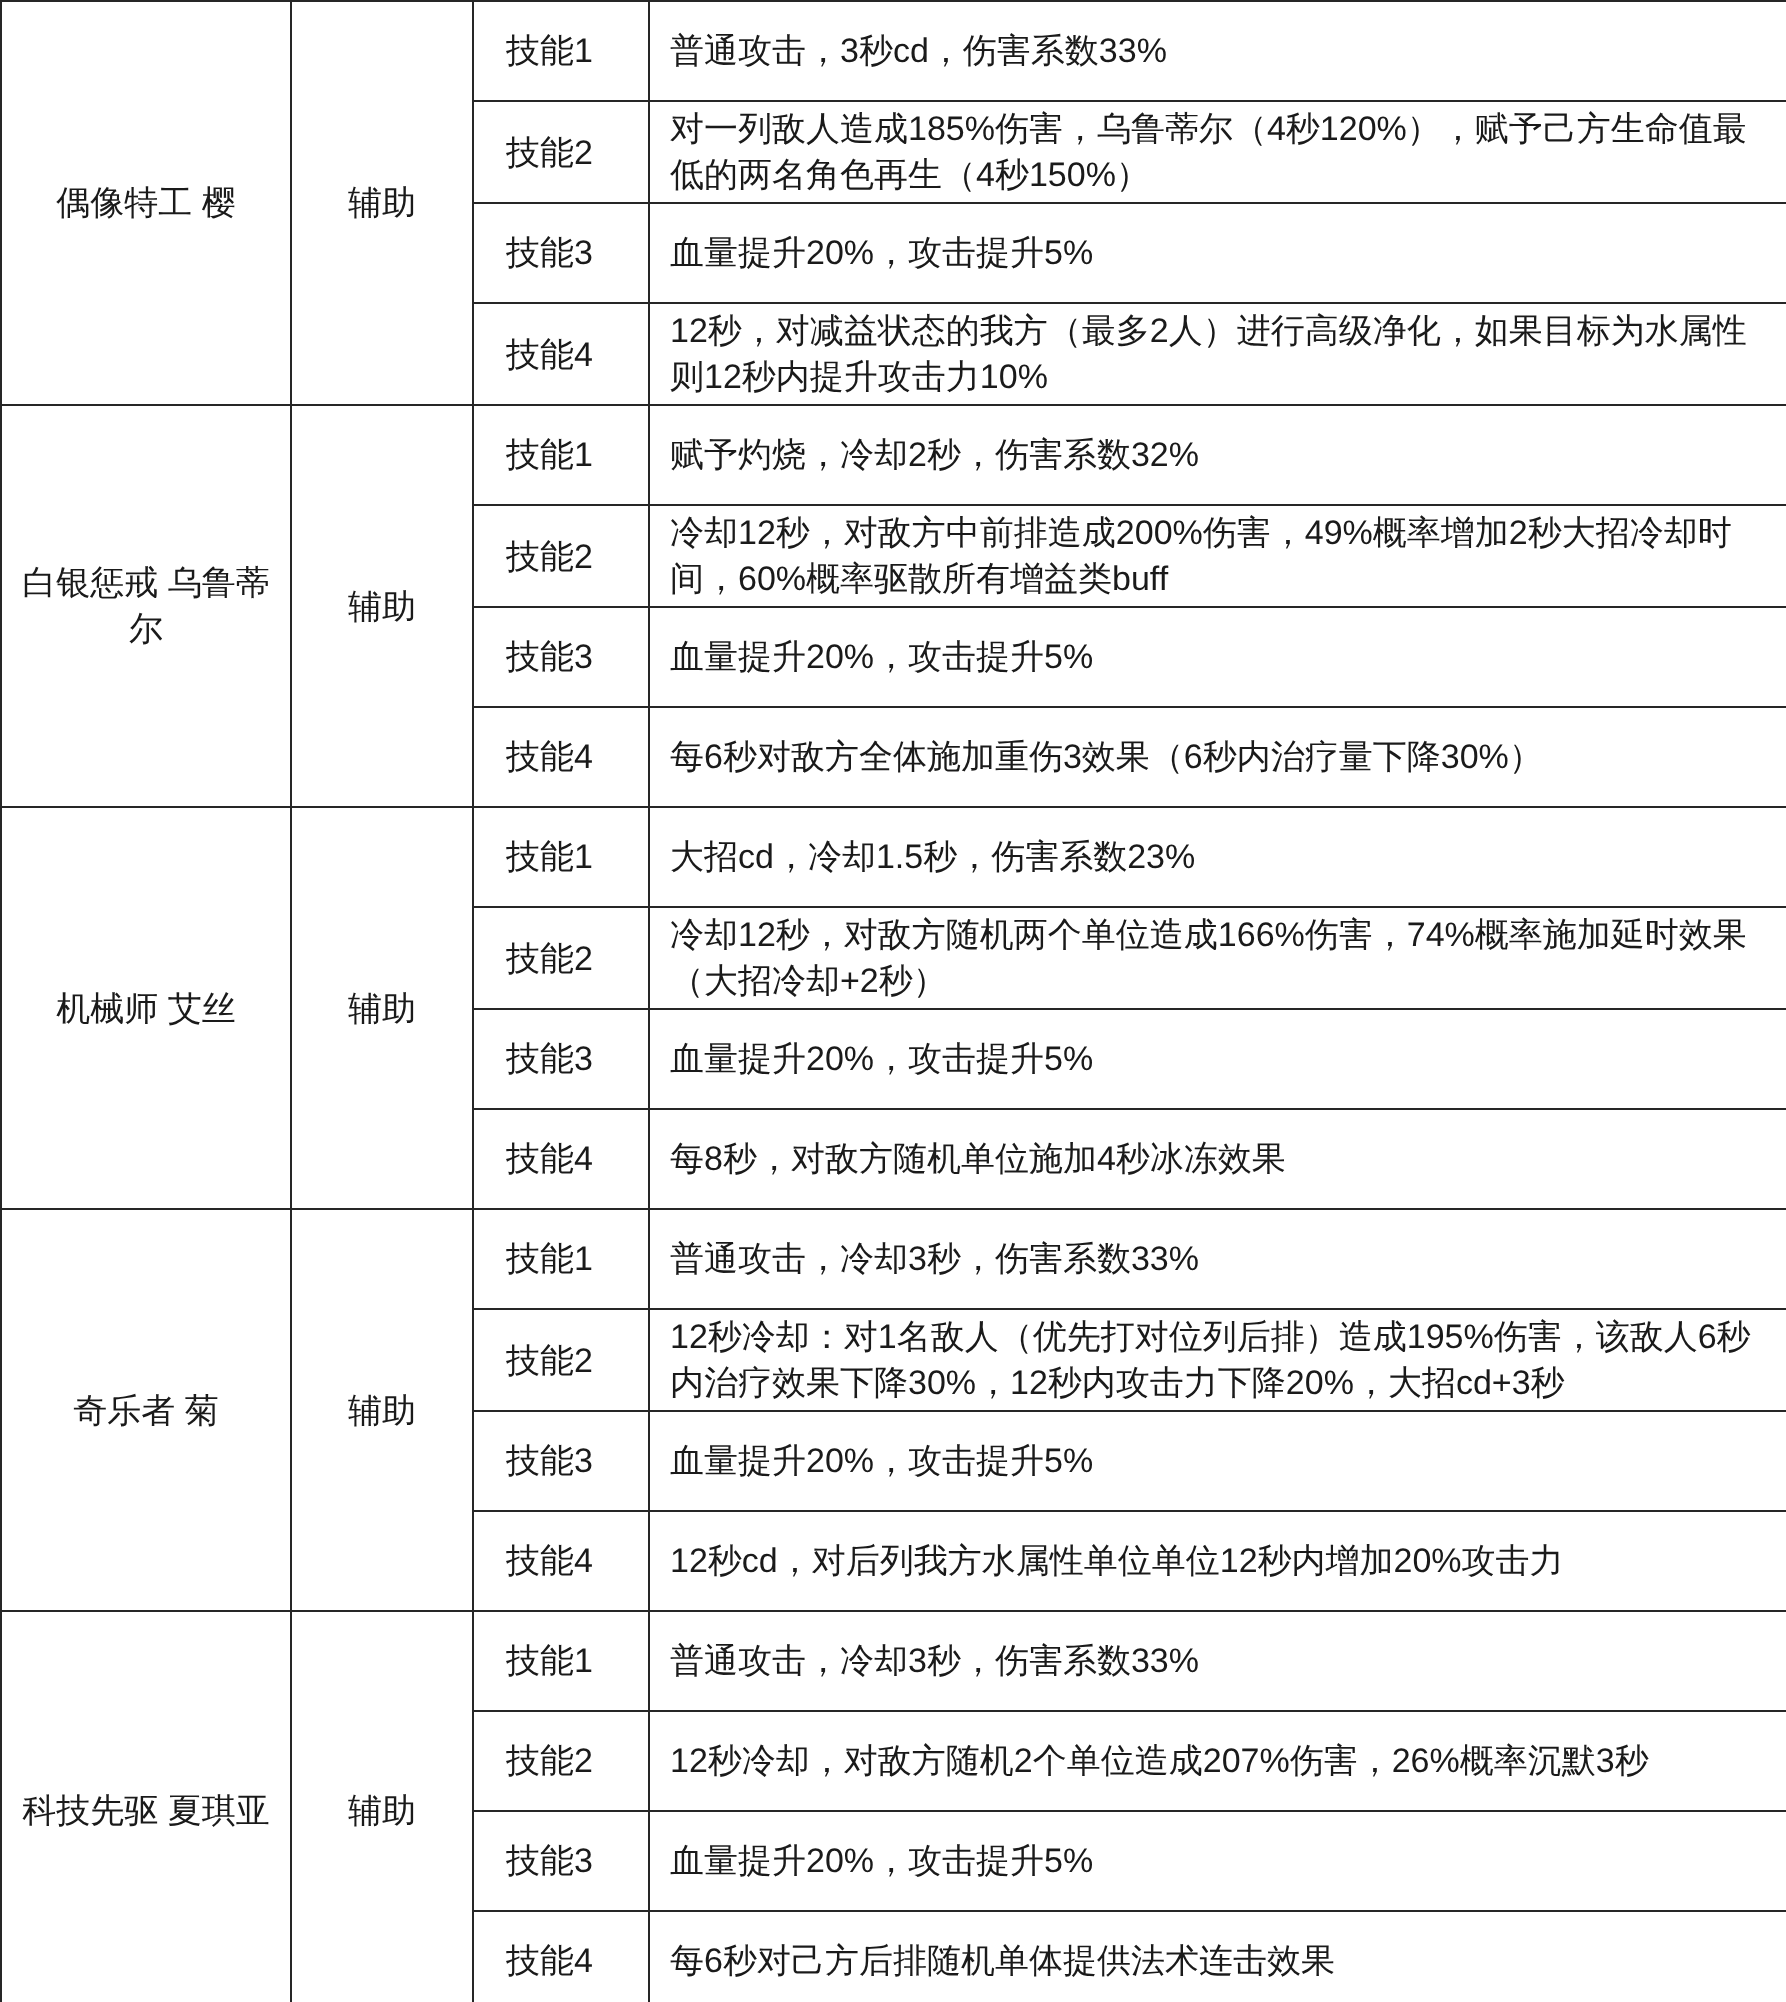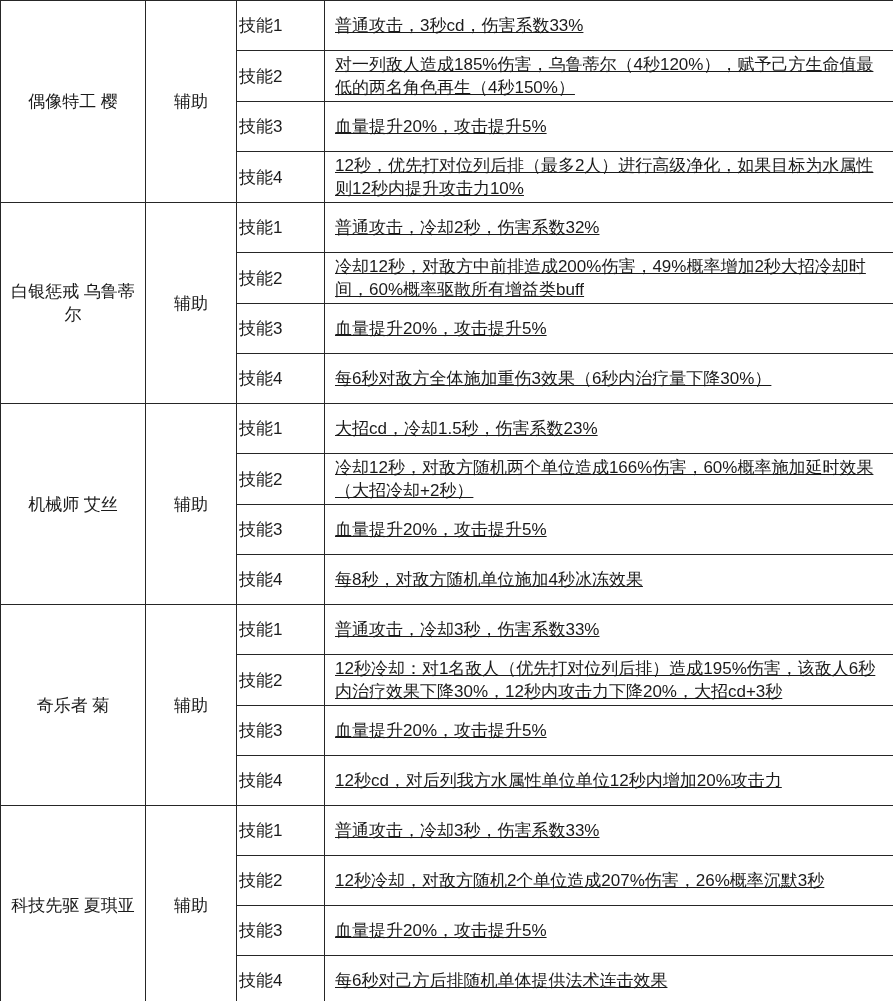--- a/index.html
+++ b/index.html
@@ -36,26 +36,25 @@
   td.name-cell {
     text-align: center;
     padding: 18px 3px;
   }
   td.role-cell {
     text-align: center;
     padding: 10px 3px;
   }
   td.skill-cell {
     text-align: left;
-    padding: 2px 4px 2px 2px;
+    padding: 2px 4px 2px 16px;
   }
   td.desc-cell {
     text-align: left;
     padding: 2px 8px 2px 10px;
-    text-decoration: underline;
   }
 </style>
 </head>
 <body>
 
 <table class="skill-table">
   <colgroup>
     <col class="c-name">
       <col class="c-role">
       <col class="c-skill">
@@ -72,30 +71,30 @@
     <tr>
       <td class="skill-cell">技能2</td>
       <td class="desc-cell">对一列敌人造成185%伤害，乌鲁蒂尔（4秒120%），赋予己方生命值最低的两名角色再生（4秒150%）</td>
     </tr>
     <tr>
       <td class="skill-cell">技能3</td>
       <td class="desc-cell">血量提升20%，攻击提升5%</td>
     </tr>
     <tr>
       <td class="skill-cell">技能4</td>
-      <td class="desc-cell">12秒，优先打对位列后排（最多2人）进行高级净化，如果目标为水属性则12秒内提升攻击力10%</td>
+      <td class="desc-cell">12秒，对减益状态的我方（最多2人）进行高级净化，如果目标为水属性则12秒内提升攻击力10%</td>
     </tr>
   </tbody>
 
   <tbody>
     <tr>
       <td class="name-cell" rowspan="4">白银惩戒 乌鲁蒂尔</td>
       <td class="role-cell" rowspan="4">辅助</td>
       <td class="skill-cell">技能1</td>
-      <td class="desc-cell">普通攻击，冷却2秒，伤害系数32%</td>
+      <td class="desc-cell">赋予灼烧，冷却2秒，伤害系数32%</td>
     </tr>
     <tr>
       <td class="skill-cell">技能2</td>
       <td class="desc-cell">冷却12秒，对敌方中前排造成200%伤害，49%概率增加2秒大招冷却时间，60%概率驱散所有增益类buff</td>
     </tr>
     <tr>
       <td class="skill-cell">技能3</td>
       <td class="desc-cell">血量提升20%，攻击提升5%</td>
     </tr>
     <tr>
@@ -106,21 +105,21 @@
 
   <tbody>
     <tr>
       <td class="name-cell" rowspan="4">机械师 艾丝</td>
       <td class="role-cell" rowspan="4">辅助</td>
       <td class="skill-cell">技能1</td>
       <td class="desc-cell">大招cd，冷却1.5秒，伤害系数23%</td>
     </tr>
     <tr>
       <td class="skill-cell">技能2</td>
-      <td class="desc-cell">冷却12秒，对敌方随机两个单位造成166%伤害，60%概率施加延时效果（大招冷却+2秒）</td>
+      <td class="desc-cell">冷却12秒，对敌方随机两个单位造成166%伤害，74%概率施加延时效果（大招冷却+2秒）</td>
     </tr>
     <tr>
       <td class="skill-cell">技能3</td>
       <td class="desc-cell">血量提升20%，攻击提升5%</td>
     </tr>
     <tr>
       <td class="skill-cell">技能4</td>
       <td class="desc-cell">每8秒，对敌方随机单位施加4秒冰冻效果</td>
     </tr>
   </tbody>

